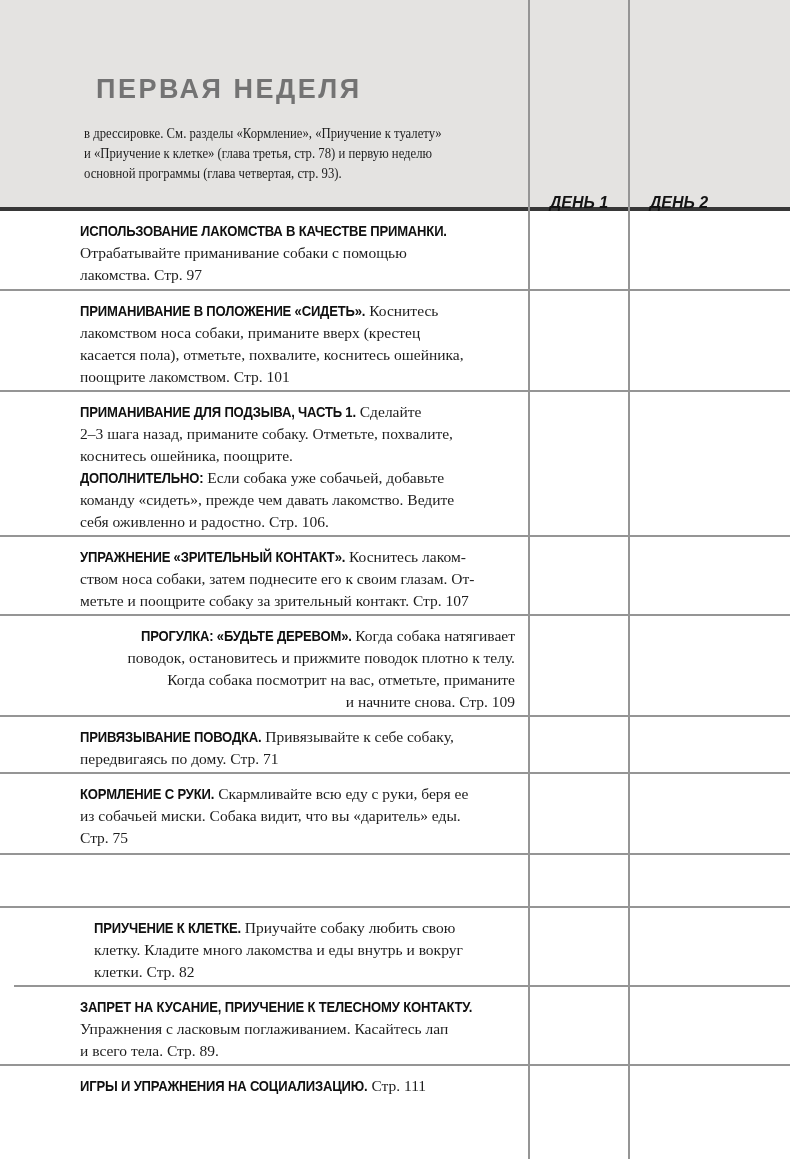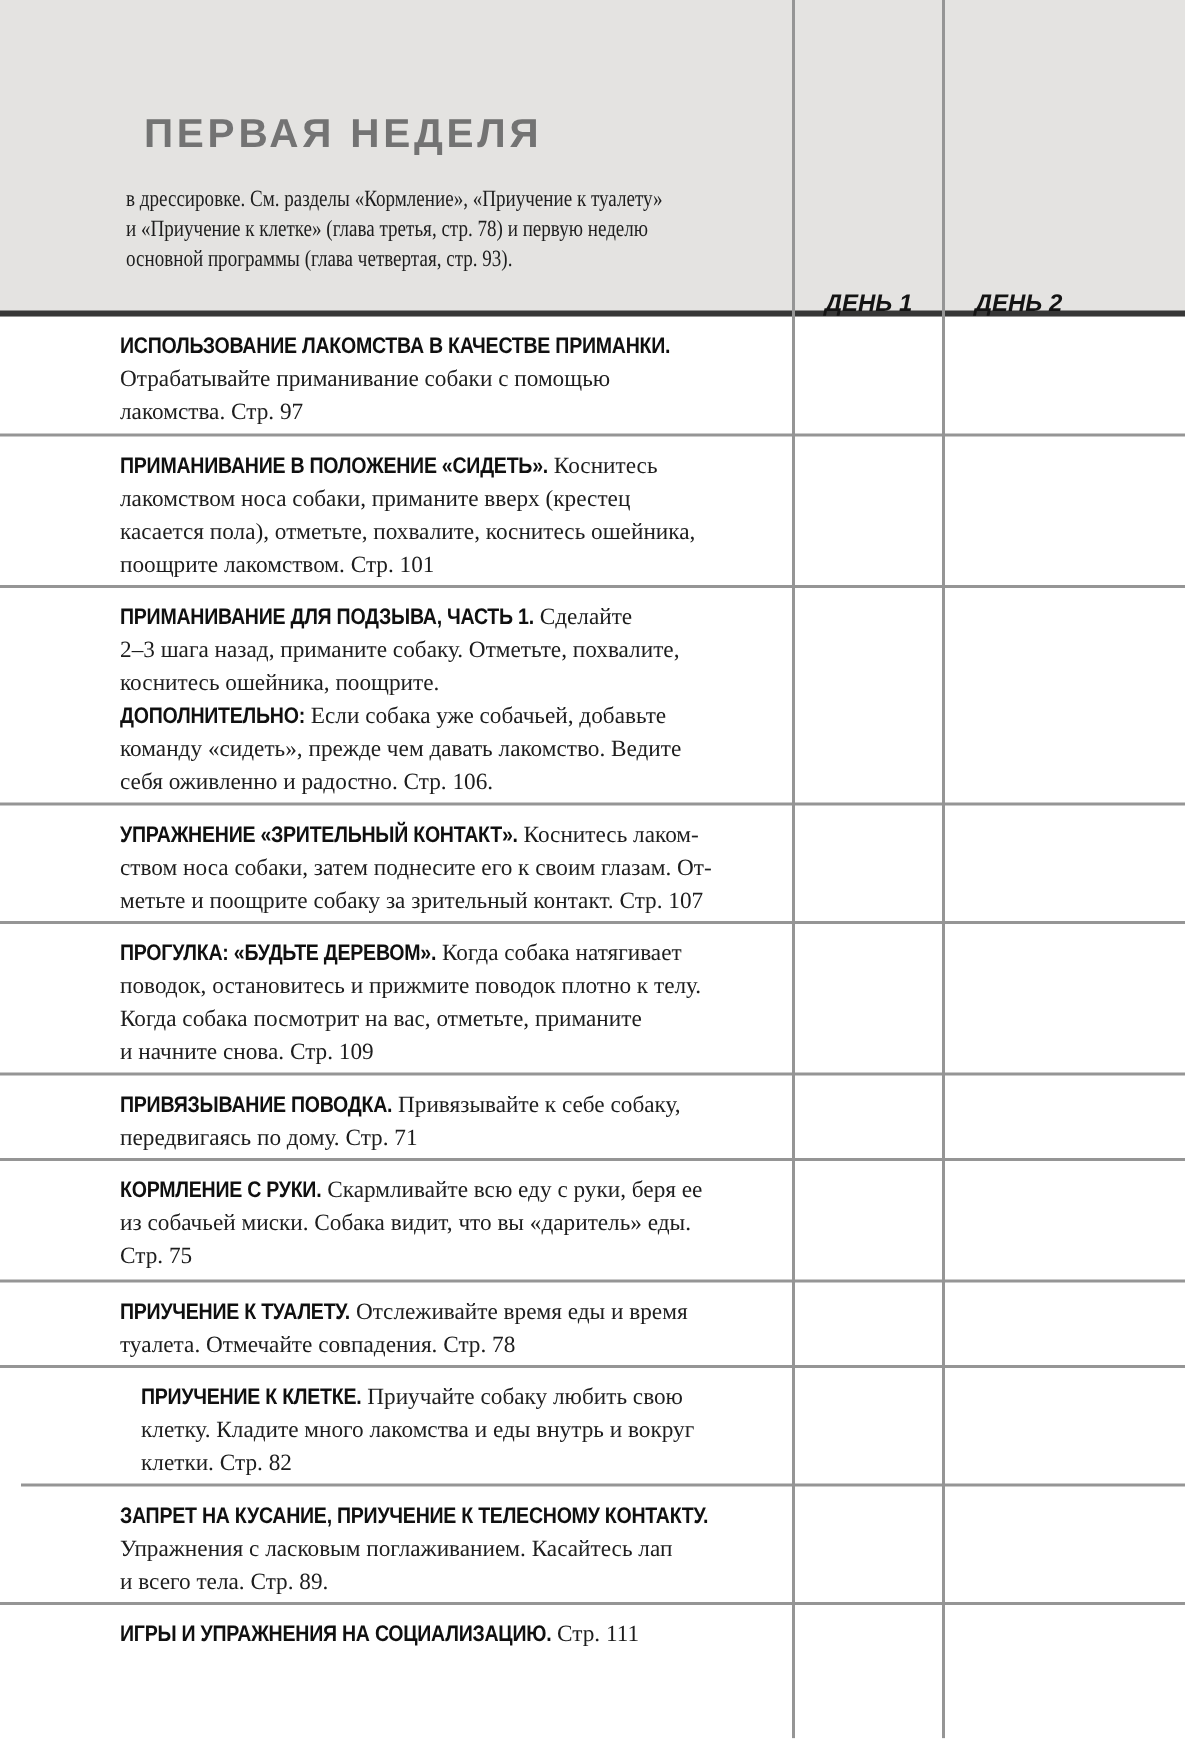--- a/index.html
+++ b/index.html
@@ -128,21 +128,21 @@
       </div>
       <div class="row" style="min-height: 77px;">
         <div class="day-cell d0"></div>
         <div class="day-cell d1"></div>
         <div class="row-content">
           <div class="line"><span class="seg-title cx cxt" style="transform: scaleX(0.87); margin-right: -39.65px;">УПРАЖНЕНИЕ «ЗРИТЕЛЬНЫЙ КОНТАКТ».</span><span class="seg-body"> Коснитесь лаком-</span></div>
           <div class="line"><span class="seg-body">ством носа собаки, затем поднесите его к своим глазам. От-</span></div>
           <div class="line"><span class="seg-body">метьте и поощрите собаку за зрительный контакт. Стр. 107</span></div>
         </div>
       </div>
-      <div class="row" style="min-height: 96px;">
+      <div class="row" style="min-height: 96px; text-align: right;">
         <div class="day-cell d0"></div>
         <div class="day-cell d1"></div>
         <div class="row-content">
           <div class="line"><span class="seg-title cx cxt" style="transform: scaleX(0.87); margin-right: -31.46px;">ПРОГУЛКА: «БУДЬТЕ ДЕРЕВОМ».</span><span class="seg-body"> Когда собака натягивает</span></div>
           <div class="line"><span class="seg-body">поводок, остановитесь и прижмите поводок плотно к телу.</span></div>
           <div class="line"><span class="seg-body">Когда собака посмотрит на вас, отметьте, приманите</span></div>
           <div class="line"><span class="seg-body">и начните снова. Стр. 109</span></div>
         </div>
       </div>
       <div class="row" style="min-height: 55px;">
@@ -158,24 +158,20 @@
         <div class="day-cell d1"></div>
         <div class="row-content">
           <div class="line"><span class="seg-title cx cxt" style="transform: scaleX(0.87); margin-right: -20.02px;">КОРМЛЕНИЕ С РУКИ.</span><span class="seg-body"> Скармливайте всю еду с руки, беря ее</span></div>
           <div class="line"><span class="seg-body">из собачьей миски. Собака видит, что вы «даритель» еды.</span></div>
           <div class="line"><span class="seg-body">Стр. 75</span></div>
         </div>
       </div>
       <div class="row" style="min-height: 53px;">
         <div class="day-cell d0"></div>
         <div class="day-cell d1"></div>
-        <div class="row-content">
-          <div class="line"><span class="seg-title cx cxt" style="transform: scaleX(0.87); margin-right: -22.88px;">ПРИУЧЕНИЕ К ТУАЛЕТУ.</span><span class="seg-body"> Отслеживайте время еды и время</span></div>
-          <div class="line"><span class="seg-body">туалета. Отмечайте совпадения. Стр. 78</span></div>
-        </div>
       </div>
       <div class="row" style="min-height: 76px; margin-left: 14px;">
         <div class="day-cell d0"></div>
         <div class="day-cell d1"></div>
         <div class="row-content">
           <div class="line"><span class="seg-title cx cxt" style="transform: scaleX(0.87); margin-right: -21.97px;">ПРИУЧЕНИЕ К КЛЕТКЕ.</span><span class="seg-body"> Приучайте собаку любить свою</span></div>
           <div class="line"><span class="seg-body">клетку. Кладите много лакомства и еды внутрь и вокруг</span></div>
           <div class="line"><span class="seg-body">клетки. Стр. 82</span></div>
         </div>
       </div>

